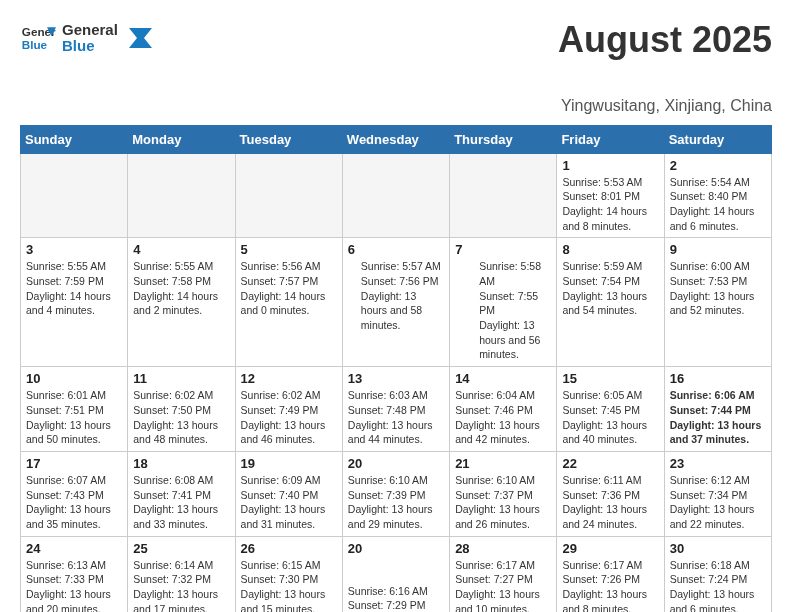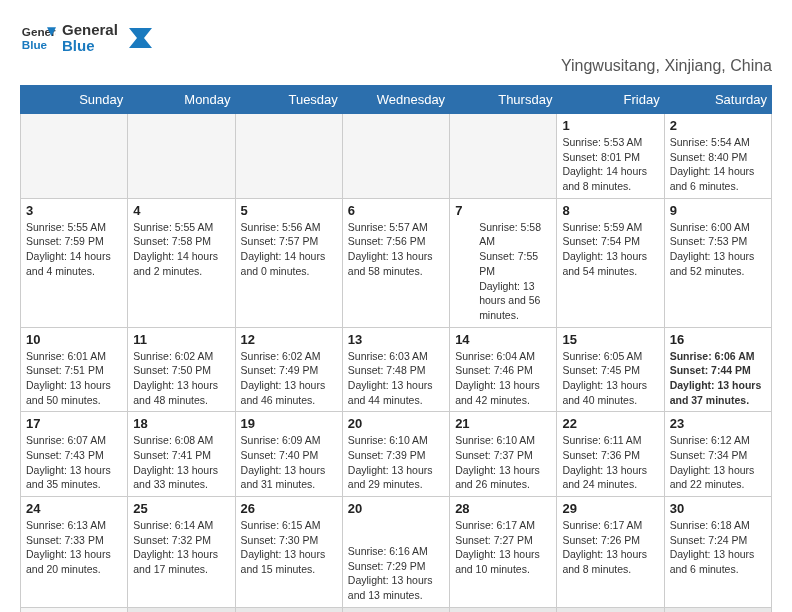--- a/index.html
+++ b/index.html
@@ -41,23 +41,23 @@
     }
     .calendar {
       width: 100%;
       border-collapse: collapse;
       border: 1px solid #ccc;
     }
     .calendar th {
       background: #2c6fad;
       color: #fff;
       font-size: 13px;
-      font-weight: normal;
+      font-weight: bold;
       padding: 6px 4px;
-      text-align: right;
+      text-align: left;
       border: 1px solid #2c6fad;
     }
     .calendar td {
       border: 1px solid #ccc;
       vertical-align: top;
       padding: 4px 5px;
       width: calc(100% / 7);
       min-height: 80px;
       font-size: 11px;
       color: #333;
@@ -90,20 +90,21 @@
     </svg>
     <div>
       <div style="font-size:15px; font-weight:bold; color:#333; line-height:1.1;">General</div>
       <div style="font-size:15px; font-weight:bold; color:#1a7abf; line-height:1.1;">Blue</div>
     </div>
     <svg width="30" height="30" viewBox="0 0 30 30">
       <polygon points="5,5 28,5 20,15 28,25 5,25 13,15" fill="#1a7abf"></polygon>
     </svg>
   </div>
   <div class="title-area">
+    <div class="month-title">August 2025</div>
     <div class="location">Yingwusitang, Xinjiang, China</div>
   </div>
 </div>
 
 <table class="calendar">
   <thead>
     <tr>
     <th>Sunday</th>
         <th>Monday</th>
         <th>Tuesday</th>
@@ -147,21 +148,21 @@
 Daylight: 14 hours and 2 minutes.</div>
         </td>
         <td>
           <div class="day-number">5</div>
           <div class="day-info" style="white-space: pre-line;">Sunrise: 5:56 AM
 Sunset: 7:57 PM
 Daylight: 14 hours and 0 minutes.</div>
         </td>
         <td>
           <div class="day-number">6</div>
-          <div class="day-info" style="white-space: pre-line;">Sunrise: 5:57 AM
+          <div class="day-info" style="white-space: pre-line; margin-left: 13px;">Sunrise: 5:57 AM
 Sunset: 7:56 PM
 Daylight: 13 hours and 58 minutes.</div>
         </td>
         <td>
           <div class="day-number">7</div>
           <div class="day-info" style="white-space: pre-line; margin-left: 24px;">Sunrise: 5:58 AM
 Sunset: 7:55 PM
 Daylight: 13 hours and 56 minutes.</div>
         </td>
         <td>

